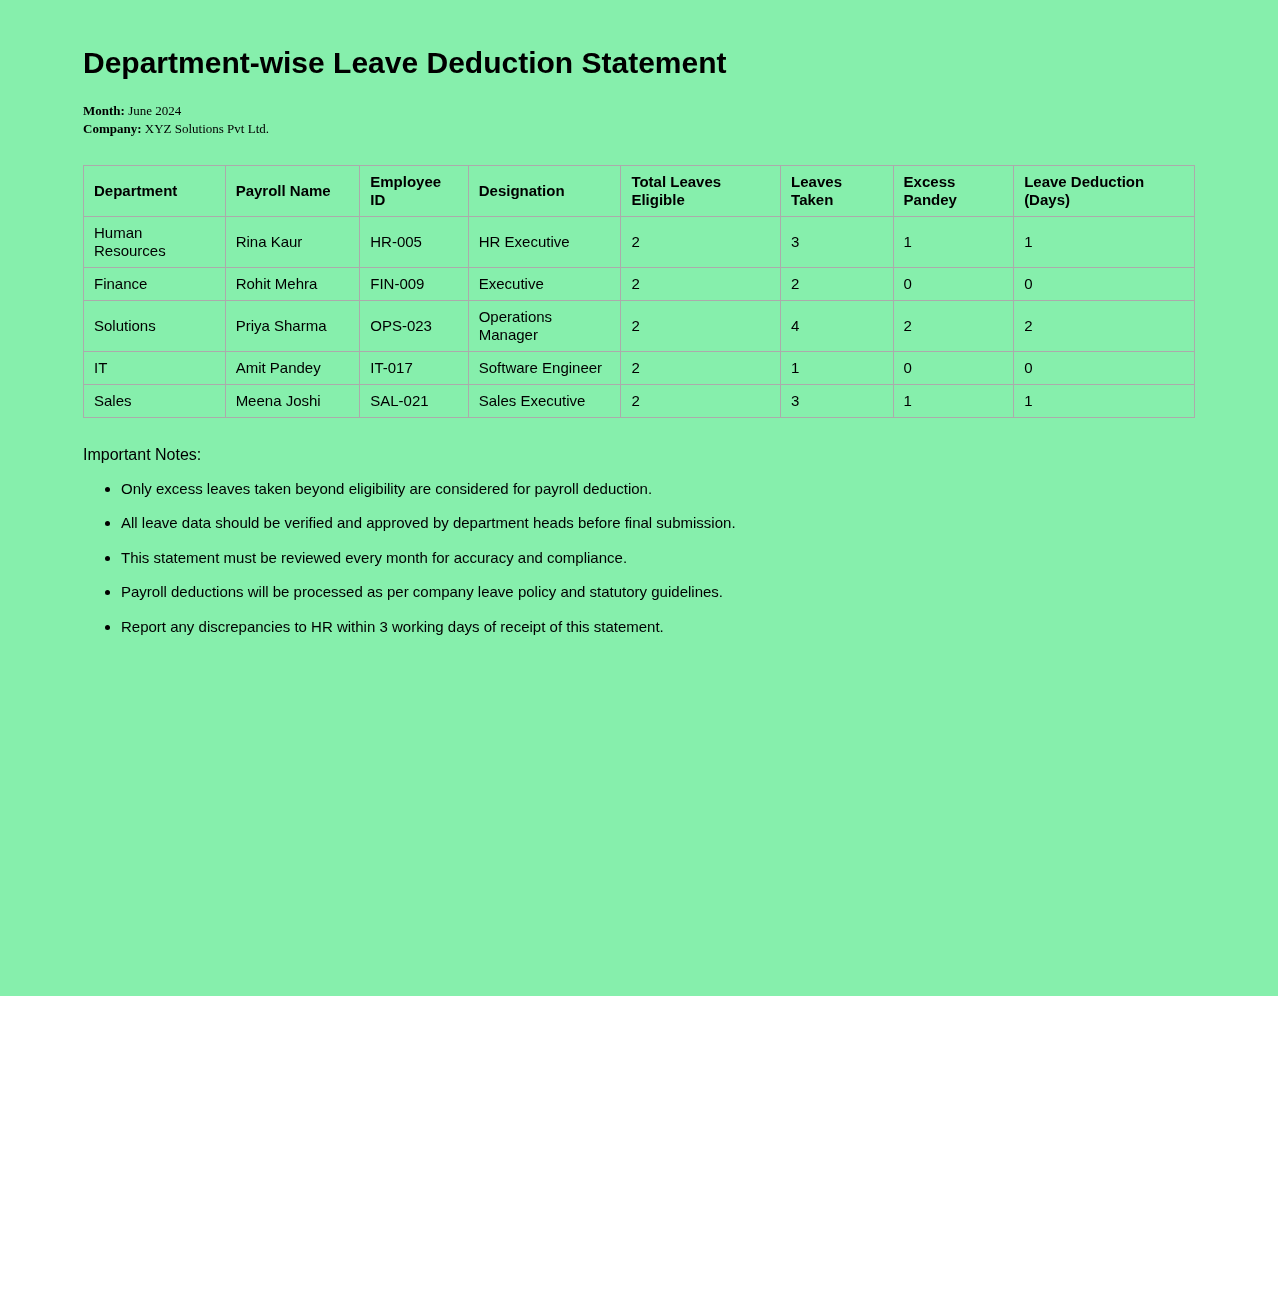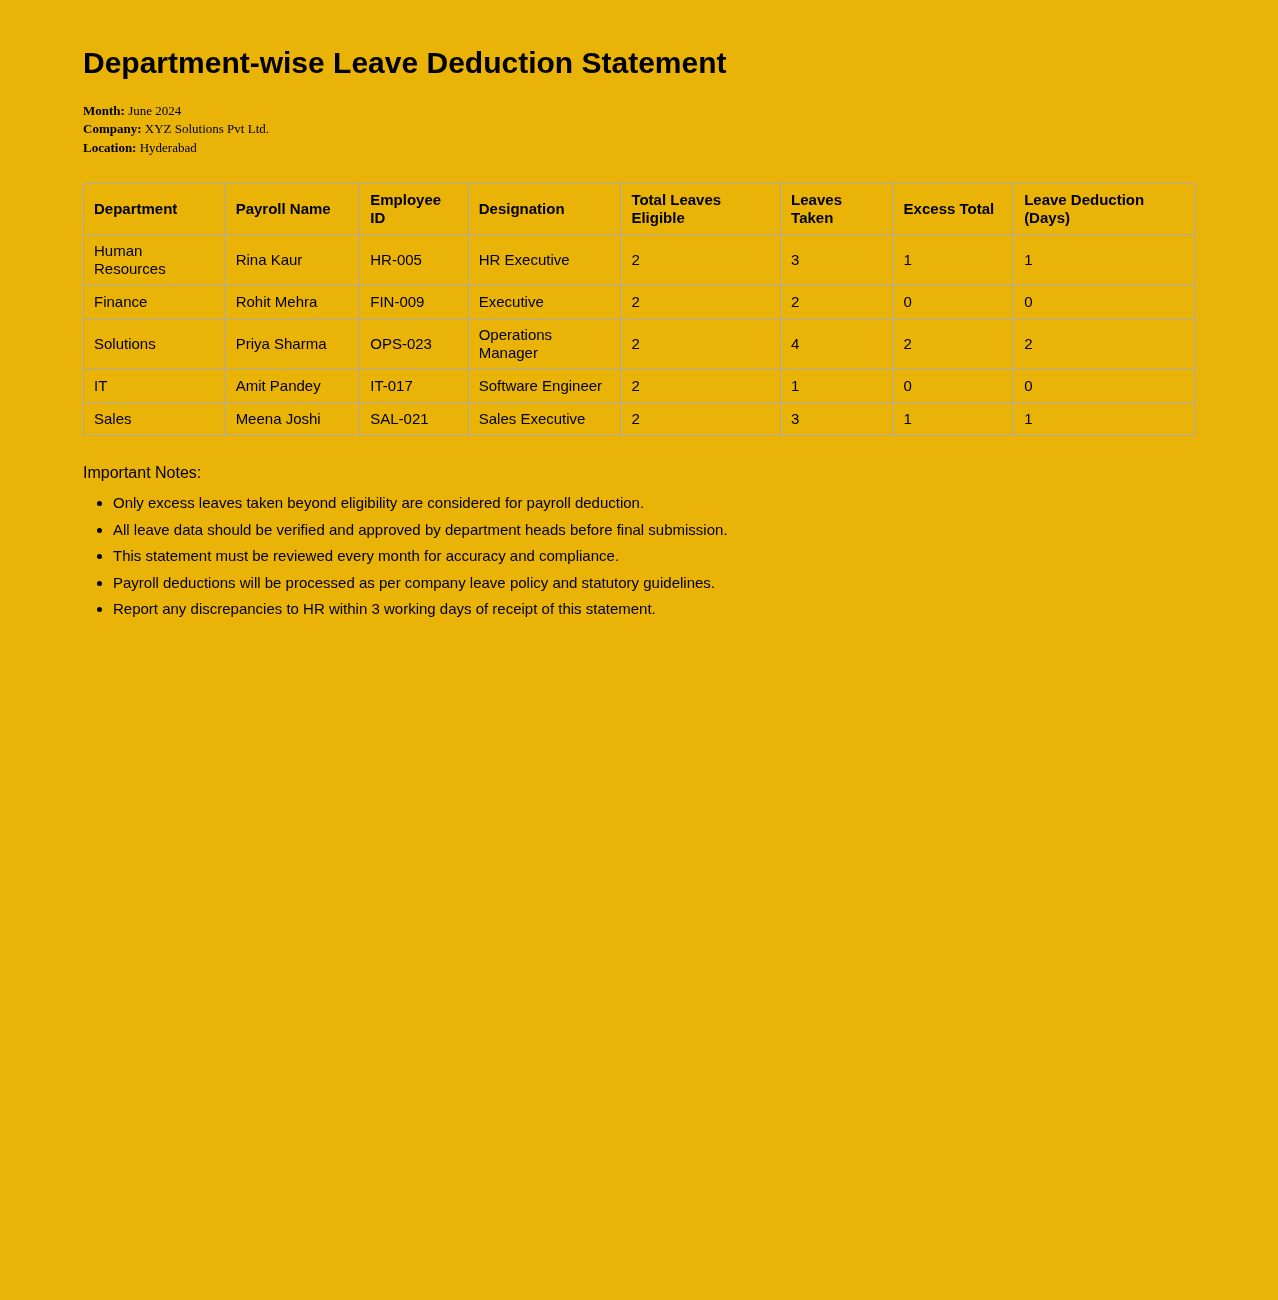--- a/index.html
+++ b/index.html
@@ -4,24 +4,24 @@
 <style>
   html, body {
     margin: 0;
     padding: 0;
     background: #ffffff;
     color: #000000;
     font-family: "Liberation Sans", sans-serif;
   }
   .page {
     width: 1278px;
-    height: 1300px;
+    height: 996px;
     box-sizing: border-box;
     padding: 46px 83px 0 83px;
-    background: #eab308;
+    background: #86efac;
   }
   .page-title {
     font-size: 30px;
     font-weight: bold;
     line-height: 1.15;
     margin: 0 0 21px 0;
   }
   .meta-block {
     margin: 0 0 26px 0;
   }
@@ -64,43 +64,39 @@
     font-weight: normal;
     margin: 28px 0 0 0;
   }
   ul.notes-list {
     margin: 12px 0 0 0;
     padding-left: 22px;
     font-size: 15px;
     line-height: 18.5px;
   }
   ul.notes-list li {
-    margin: 8px;
+    margin: 16px;
     padding: 0;
   }
 </style>
 </head>
 <body>
 
 <div class="page">
 
   <h1 class="page-title">Department-wise Leave Deduction Statement</h1>
 
   <div class="meta-block">
     <div class="meta-line">
       <span class="meta-label">Month:</span>
       <span>June 2024</span>
     </div>
     <div class="meta-line">
       <span class="meta-label">Company:</span>
       <span>XYZ Solutions Pvt Ltd.</span>
-    </div>
-    <div class="meta-line">
-      <span class="meta-label">Location:</span>
-      <span>Hyderabad</span>
     </div>
   </div>
 
   <table class="leave-table">
     <colgroup>
       <col class="c-department">
       <col class="c-emp-name">
       <col class="c-emp-id">
       <col class="c-designation">
       <col class="c-eligible">
@@ -109,21 +105,21 @@
       <col class="c-deduction">
     </colgroup>
     <thead>
       <tr>
         <th>Department</th>
         <th>Payroll Name</th>
         <th>Employee ID</th>
         <th>Designation</th>
         <th>Total Leaves Eligible</th>
         <th>Leaves Taken</th>
-        <th>Excess Total</th>
+        <th>Excess Pandey</th>
         <th>Leave Deduction (Days)</th>
       </tr>
     </thead>
     <tbody>
       <tr>
         <td>Human Resources</td>
         <td>Rina Kaur</td>
         <td>HR-005</td>
         <td>HR Executive</td>
         <td>2</td>

